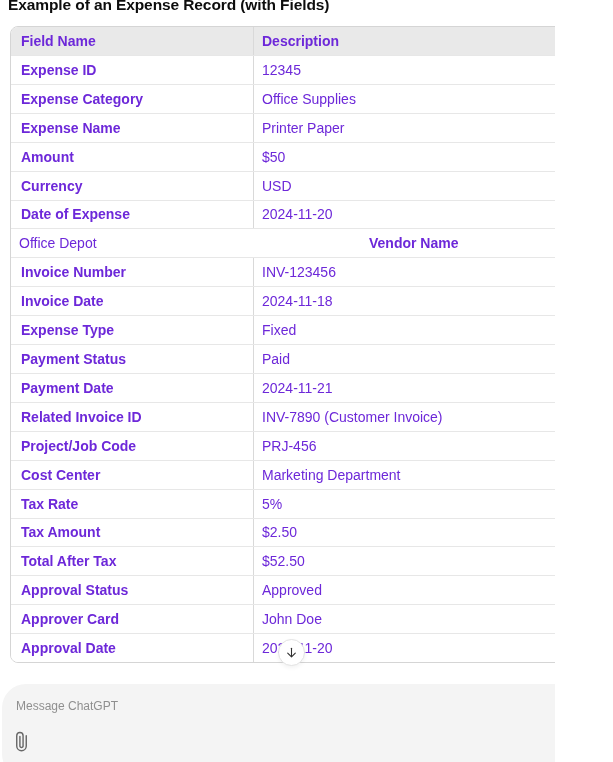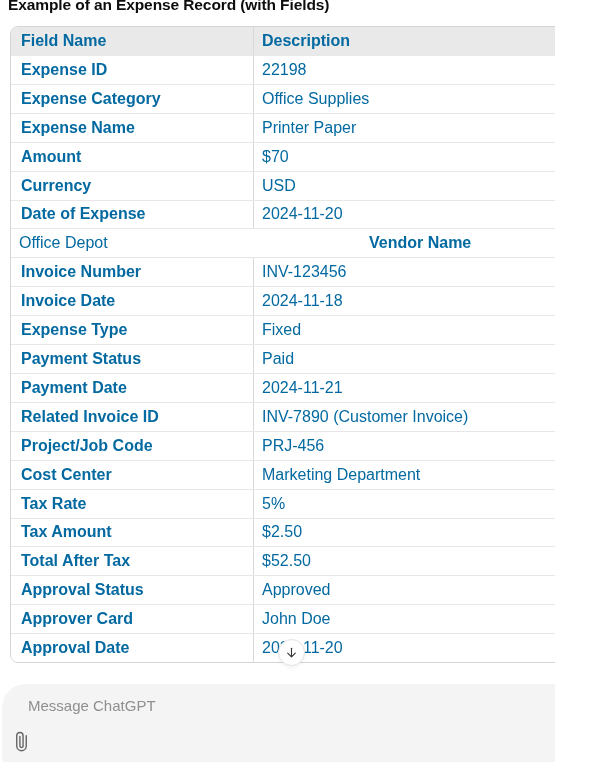--- a/index.html
+++ b/index.html
@@ -47,23 +47,23 @@
     flex: none;
     height: 28px;
     background: #e9e9e9;
   }
   .tbody { flex: 1; display: flex; flex-direction: column; }
   .tbody .trow { flex: 1; border-top: 1px solid #e7e7e7; background: #ffffff; }
   .cell {
     display: flex;
     align-items: center;
     box-sizing: border-box;
-    font-size: 16px;
+    font-size: 14px;
     line-height: 14px;
-    color: #0369a1;
+    color: #6d28d9;
     white-space: nowrap;
     overflow: hidden;
   }
   .c1 {
     flex: none;
     width: 243px;
     padding-left: 10px;
     border-right: 1px solid #d9d9d9;
     font-weight: 700;
   }
@@ -96,31 +96,31 @@
     left: 2px;
     top: 684px;
     width: 609px;
     height: 94px;
     background: #f4f4f4;
     border-radius: 24px;
     z-index: 4;
   }
   .composer-input {
     position: absolute;
-    left: 26px;
+    left: 14px;
     top: 13px;
     width: 555px;
     height: 26px;
     padding: 0;
     border: 0;
     background: transparent;
     resize: none;
     outline: none;
     font-family: "Liberation Sans", sans-serif;
-    font-size: 15px;
+    font-size: 12px;
     line-height: 18px;
     color: #6d28d9;
   }
   .composer-input::placeholder { color: #8f8f8f; opacity: 1; }
   .attach-btn {
     position: absolute;
     left: 5px;
     top: 43px;
     width: 28px;
     height: 28px;
@@ -159,36 +159,36 @@
 
   <div class="table">
     <div class="trow header">
       <div class="cell c1">Field Name</div>
       <div class="cell c2">Description</div>
     </div>
     <div class="tbody">
 
         <div class="trow">
           <div class="cell c1">Expense ID</div>
-          <div class="cell c2">22198</div>
+          <div class="cell c2">12345</div>
         </div>
 
         <div class="trow">
           <div class="cell c1">Expense Category</div>
           <div class="cell c2">Office Supplies</div>
         </div>
 
         <div class="trow">
           <div class="cell c1">Expense Name</div>
           <div class="cell c2">Printer Paper</div>
         </div>
 
         <div class="trow">
           <div class="cell c1">Amount</div>
-          <div class="cell c2">$70</div>
+          <div class="cell c2">$50</div>
         </div>
 
         <div class="trow">
           <div class="cell c1">Currency</div>
           <div class="cell c2">USD</div>
         </div>
 
         <div class="trow">
           <div class="cell c1">Date of Expense</div>
           <div class="cell c2">2024-11-20</div>

